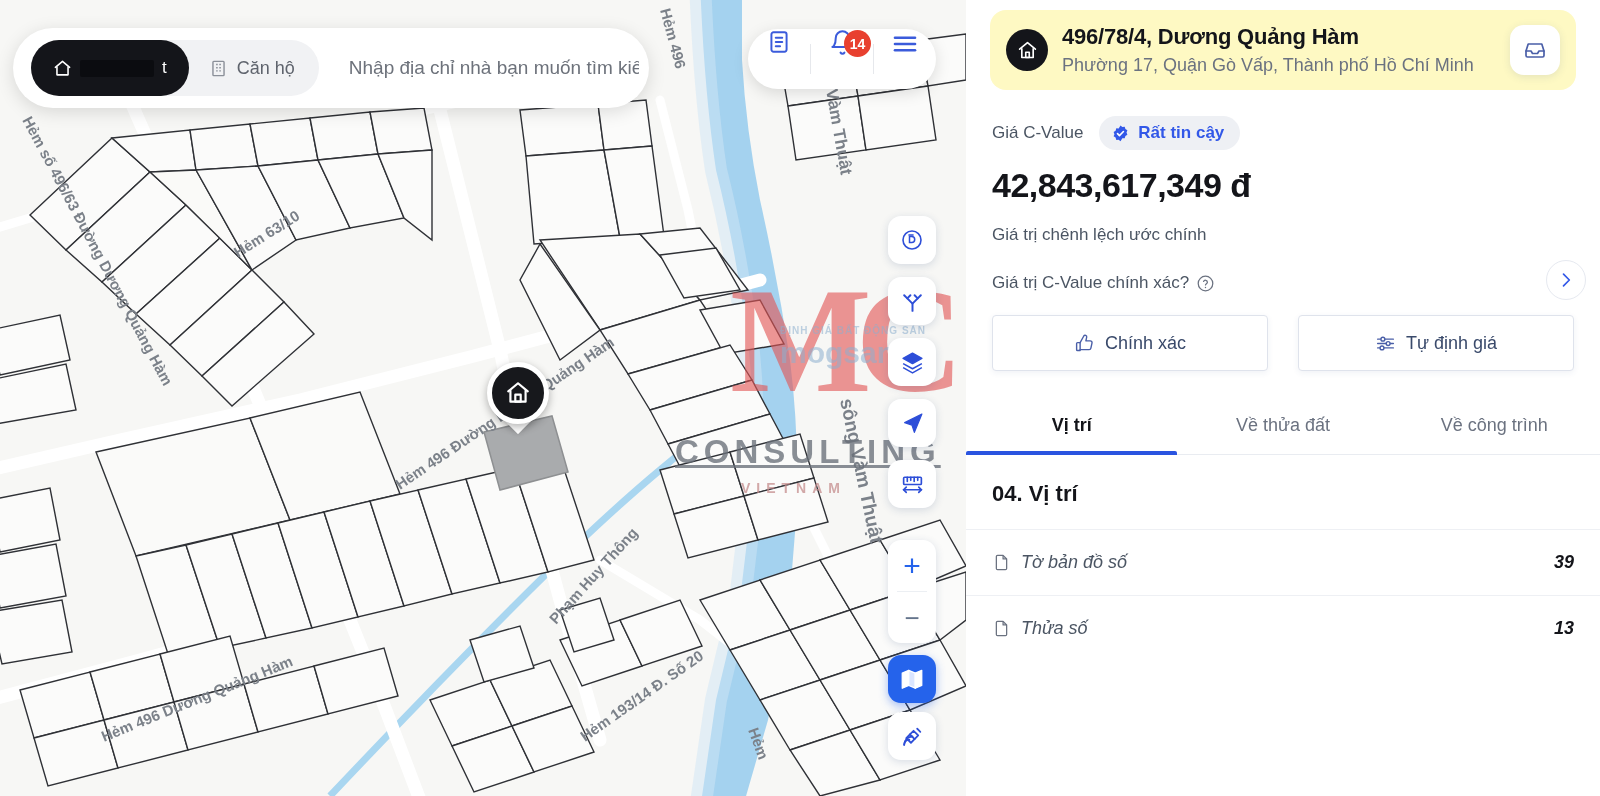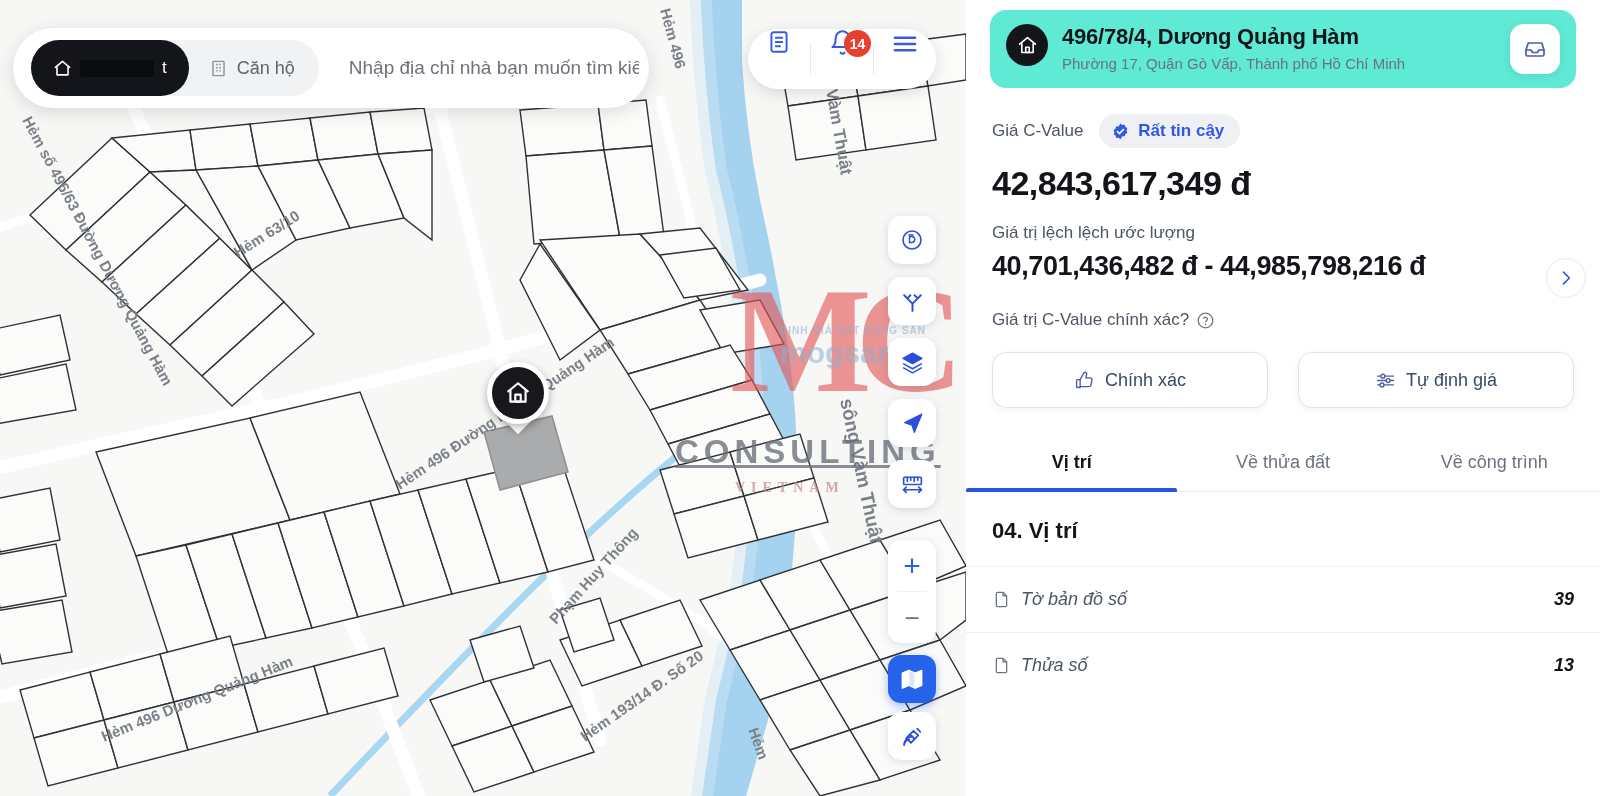--- a/index.html
+++ b/index.html
@@ -34,24 +34,23 @@
     letter-spacing: -16px;
     line-height: 150px;
   }
   #wm-consult {
     position: absolute; left: 0px; top: 168px;
     font-size: 33px; font-weight: 700; letter-spacing: 5px;
     color: rgba(105,112,120,0.78);
     text-decoration: underline;
   }
   #wm-vn {
-    position: absolute; left: 60px; top: 215px;
+    position: absolute; left: 66px; top: 215px;
     font-size: 14px; font-weight: 600; letter-spacing: 6px;
     color: rgba(196,140,140,0.75);
-    font-family: Liberation Serif, serif;
   }
   #wm-brand {
     position: absolute; left: 105px; top: 60px;
     font-size: 30px; font-weight: 600;
     color: rgba(140,175,205,0.55);
   }
   #wm-brand small { display:block; font-size: 10px; letter-spacing:1px; }
 
   
   #map-marker { position: absolute; left: 487px; top: 362px; width: 62px; height: 90px; }
@@ -166,31 +165,31 @@
 
   
   #panel {
     position: absolute; left: 966px; top: 0;
     width: 634px; height: 796px;
     background: #ffffff;
     display: flex; flex-direction: column;
   }
   #panel-head-wrap { padding: 10px 24px 0 24px; }
   #addr-card {
-    background: #5eead4; border-radius: 16px;
-    padding: 14px 16px; display: flex; align-items: flex-start; gap: 14px;
+    background: #fef9c3; border-radius: 16px;
+    padding: 14px 16px; display: flex; align-items: center; gap: 14px;
   }
   #addr-icon {
     width: 42px; height: 42px; border-radius: 50%;
     background: #14151a; display: flex; align-items: center; justify-content: center;
     flex-shrink: 0;
   }
   #addr-text { flex: 1; min-width: 0; }
   #addr-title { font-size: 22px; font-weight: 700; color: #14151a; letter-spacing: -0.2px; }
-  #addr-sub { font-size: 15px; color: #6b7280; margin-top: 5px; }
+  #addr-sub { font-size: 18px; color: #6b7280; margin-top: 5px; }
   #inbox-btn {
     width: 50px; height: 50px; border-radius: 14px; background: #ffffff;
     box-shadow: 0 2px 8px rgba(40,70,130,0.12);
     display: flex; align-items: center; justify-content: center;
     cursor: pointer; flex-shrink: 0;
   }
 
   #value-block { padding: 26px 26px 0 26px; position: relative; }
   #cval-row { display: flex; align-items: center; gap: 16px; }
   #cval-label { font-size: 17px; color: #4b5563; }
@@ -216,21 +215,21 @@
   #next-chevron {
     position: absolute; right: 14px; top: 170px;
     width: 40px; height: 40px; border-radius: 50%;
     background: #ffffff; border: 1px solid #e6e9f0;
     display: flex; align-items: center; justify-content: center;
     cursor: pointer;
   }
 
   #cta-row { display: flex; gap: 30px; padding: 22px 26px 0 26px; }
   .cta-btn {
-    flex: 1; height: 56px; border-radius: 14px;
+    flex: 1; height: 56px; border-radius: 4px;
     background: #ffffff; border: 1px solid #dfe3ec;
     box-shadow: 0 2px 6px rgba(40,70,130,0.07);
     display: flex; align-items: center; justify-content: center; gap: 10px;
     font-size: 18px; color: #3a4a6b; cursor: pointer;
     font-family: "Liberation Sans", sans-serif;
   }
 
   #tabs {
     display: flex; margin-top: 28px;
     border-bottom: 1px solid #e9ecf1;
@@ -610,22 +609,21 @@
         <span id="cval-label">Giá C-Value</span>
         <span id="trust-badge">
           <svg class="ic" width="19" height="19" viewBox="0 0 24 24">
             <path d="M12 1.8l2.3 1.9 3-.2.9 2.9 2.5 1.6-1.1 2.8 1.1 2.8-2.5 1.6-.9 2.9-3-.2L12 21.8l-2.3-1.9-3 .2-.9-2.9-2.5-1.6L4.4 12.8 3.3 10l2.5-1.6.9-2.9 3 .2L12 1.8z" fill="#3258e8"></path>
             <path d="M8.2 12.2l2.5 2.5 5-5.2" fill="none" stroke="#ffffff" stroke-width="2" stroke-linecap="round" stroke-linejoin="round"></path>
           </svg>
           <span>Rất tin cậy</span>
         </span>
       </div>
       <div id="cval-price">42,843,617,349 đ</div>
-      <div id="range-label">Giá trị lệch lệch ước lượng</div>
-      <div id="range-value">40,701,436,482 đ - 44,985,798,216 đ</div>
+      <div id="range-label">Giá trị chênh lệch ước chính</div>
       <div id="accuracy-row">
         <span>Giá trị C-Value chính xác?</span>
         <svg class="ic" width="19" height="19" viewBox="0 0 24 24" fill="none" stroke="#6b7280" stroke-width="1.6">
           <circle cx="12" cy="12" r="9.2"></circle>
           <path d="M9.6 9.4a2.5 2.5 0 0 1 4.8.9c0 1.7-2.4 2-2.4 3.5" stroke-linecap="round"></path>
           <circle cx="12" cy="17.1" r="0.9" fill="#6b7280" stroke="none"></circle>
         </svg>
       </div>
       <div id="next-chevron">
         <svg class="ic" width="20" height="20" viewBox="0 0 24 24" fill="none" stroke="#3258e8" stroke-width="2" stroke-linecap="round" stroke-linejoin="round">

